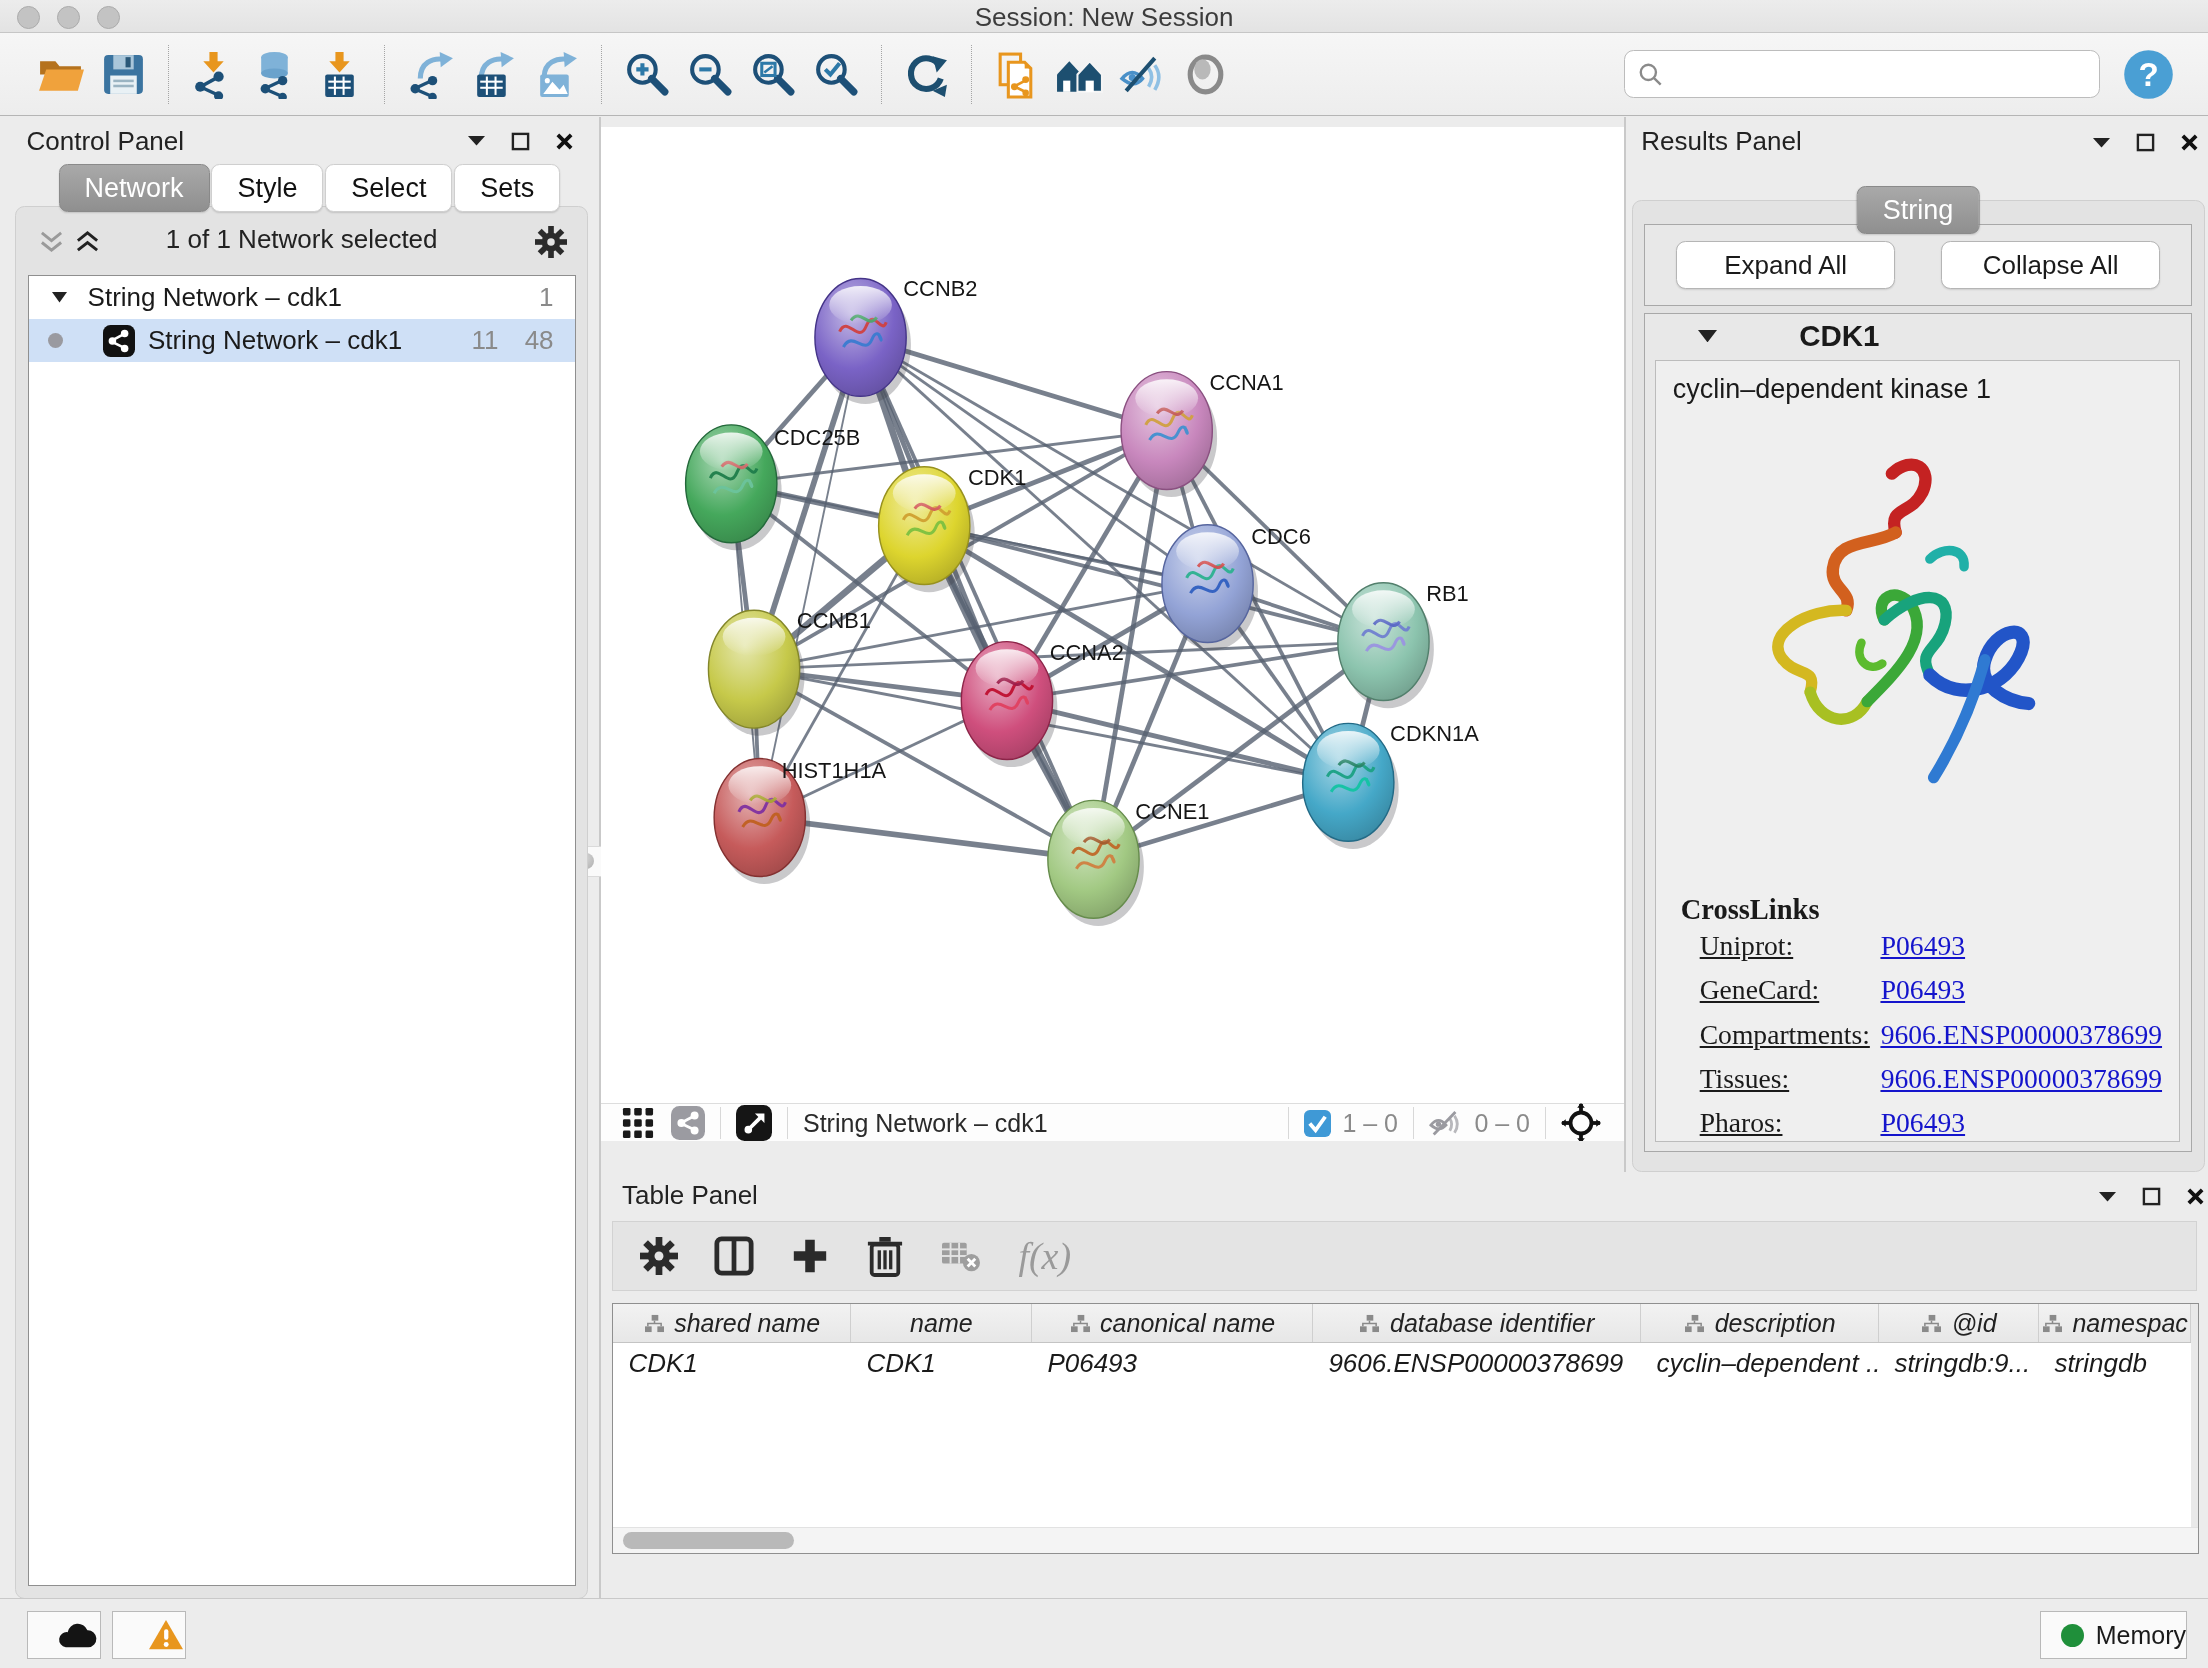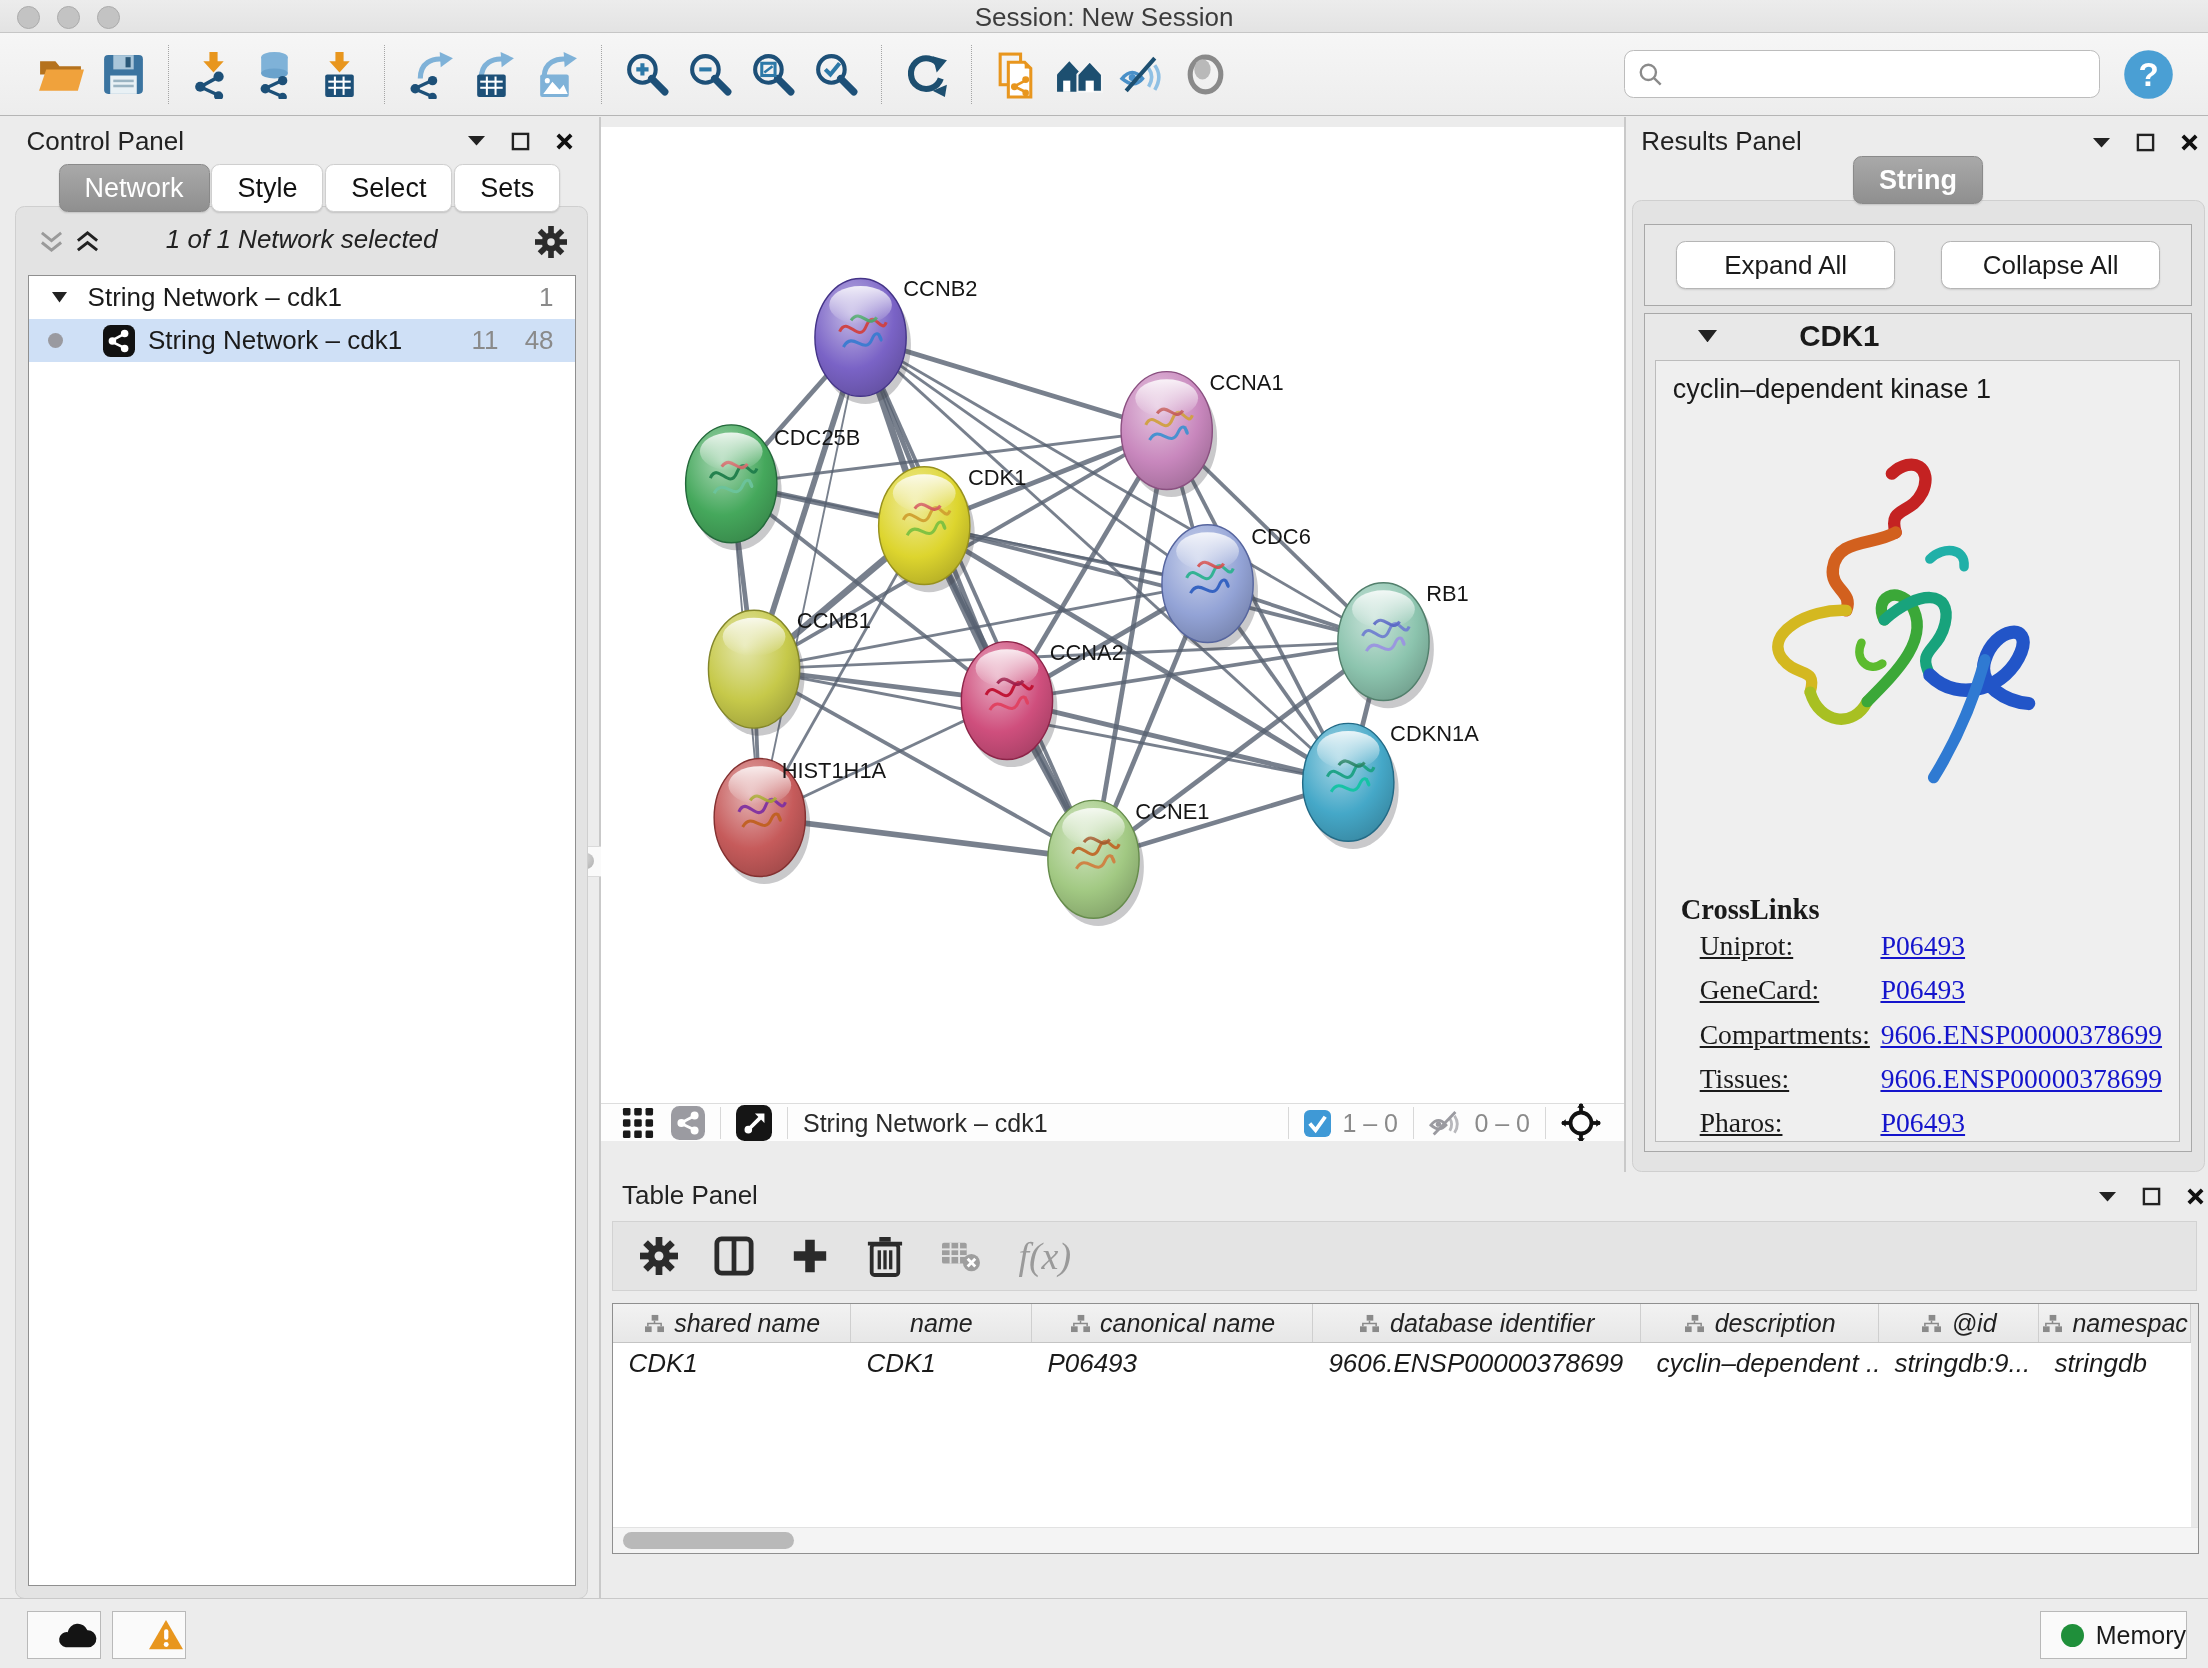--- a/index.html
+++ b/index.html
@@ -22,38 +22,38 @@
   
   .panel-title{font-size:26px;color:#222;}
   .ph-icons{position:absolute;top:9.5px;display:flex;gap:25px;align-items:center;}
   .tabbtn{display:inline-block;padding:7.6px 25px;font-size:27px;border-radius:8.6px;background:#fff;
           border:1px solid #cfcfcf;color:#111;box-shadow:0 1px 1.9px rgba(0,0,0,.15);}
   .tabbtn.active{background:linear-gradient(#a9a9a9,#8f8f8f);color:#fff;border-color:#8a8a8a;}
   
   #control-panel{position:absolute;left:9.5px;top:122px;width:590px;height:1476px;}
   #cp-tabs{position:absolute;left:49px;top:42px;display:flex;gap:1.9px;z-index:2;}
   #cp-body{position:absolute;left:5.7px;top:84px;width:571px;height:1391px;background:#e3e3e3;border:1px solid #cfcfcf;border-radius:9.5px;}
-  #cp-selector{position:absolute;left:0;top:13.3px;width:100%;height:42px;font-style:italic;}
+  #cp-selector{position:absolute;left:0;top:13.3px;width:100%;height:42px;}
   #cp-status{position:absolute;left:0;right:0;text-align:center;font-size:26px;color:#222;top:3.8px;}
   #cp-tree{position:absolute;left:11.4px;top:68px;width:546px;height:1309px;background:#fff;border:1px solid #8f8f8f;}
   .tree-row{position:relative;height:43px;display:flex;align-items:center;font-size:26px;}
   .tree-row.selected{background:#cfe0f6;}
   .tree-count{position:absolute;color:#8a8a8a;font-size:26px;}
   
   #net-canvas{position:absolute;left:601px;top:127px;width:1023px;height:976px;background:#fff;}
   #net-toolbar{position:absolute;left:601px;top:1103px;width:1023px;height:38px;background:#fdfdfd;border-top:1px solid #ddd;
                display:flex;align-items:center;font-size:25px;color:#8a8a8a;}
   .ntb-sep{width:0;height:32px;border-left:1px solid #d8d8d8;margin:0 15px;}
   #splitter-h{position:absolute;left:601px;top:1141px;width:1023px;height:30px;background:#ececec;}
   .split-dot{position:absolute;width:28.5px;height:28.5px;background:#fafafa;border:1px solid #dadada;display:flex;align-items:center;justify-content:center;}
   .split-dot i{width:16px;height:16px;border-radius:50%;background:radial-gradient(circle at 35% 30%,#d9d9d9,#aeaeae);display:block;}
   .vline{position:absolute;width:1.9px;background:#c9c9c9;}
   
   #results-panel{position:absolute;left:1628px;top:122px;width:580px;height:1050px;}
-  #rp-tab{position:absolute;left:50%;transform:translateX(-50%);top:34px;z-index:2;font-weight:bold;}
+  #rp-tab{position:absolute;left:50%;transform:translateX(-50%);top:64px;z-index:2;}
   #rp-outer{position:absolute;left:3.8px;top:78px;width:571px;height:970px;background:#e3e3e3;border:1px solid #cfcfcf;border-radius:9.5px;}
   #rp-buttons{position:absolute;left:11.4px;top:23px;width:546px;height:80px;background:#e8e8e8;border:1px solid #a8a8a8;
               display:flex;align-items:center;justify-content:center;gap:46px;}
   .rp-btn{min-width:171px;text-align:center;padding:7.6px 23px;background:#fff;border:1px solid #b5b5b5;border-radius:9.5px;
           font-size:26px;box-shadow:0 1px 1.9px rgba(0,0,0,.12);}
   #rp-entry{position:absolute;left:11.4px;top:112px;width:546px;height:837px;background:#e8e8e8;border:1px solid #a8a8a8;}
   #rp-entry-head{position:relative;height:44px;display:flex;align-items:center;}
   #rp-gene{font-size:29.5px;font-weight:bold;margin-left:82px;}
   #rp-inner{position:absolute;left:9.5px;top:46px;width:523px;height:780px;background:#efefef;border:1px solid #bcbcbc;overflow:hidden;}
   #rp-desc{font-size:27px;margin:13.3px 0 0 17px;}

